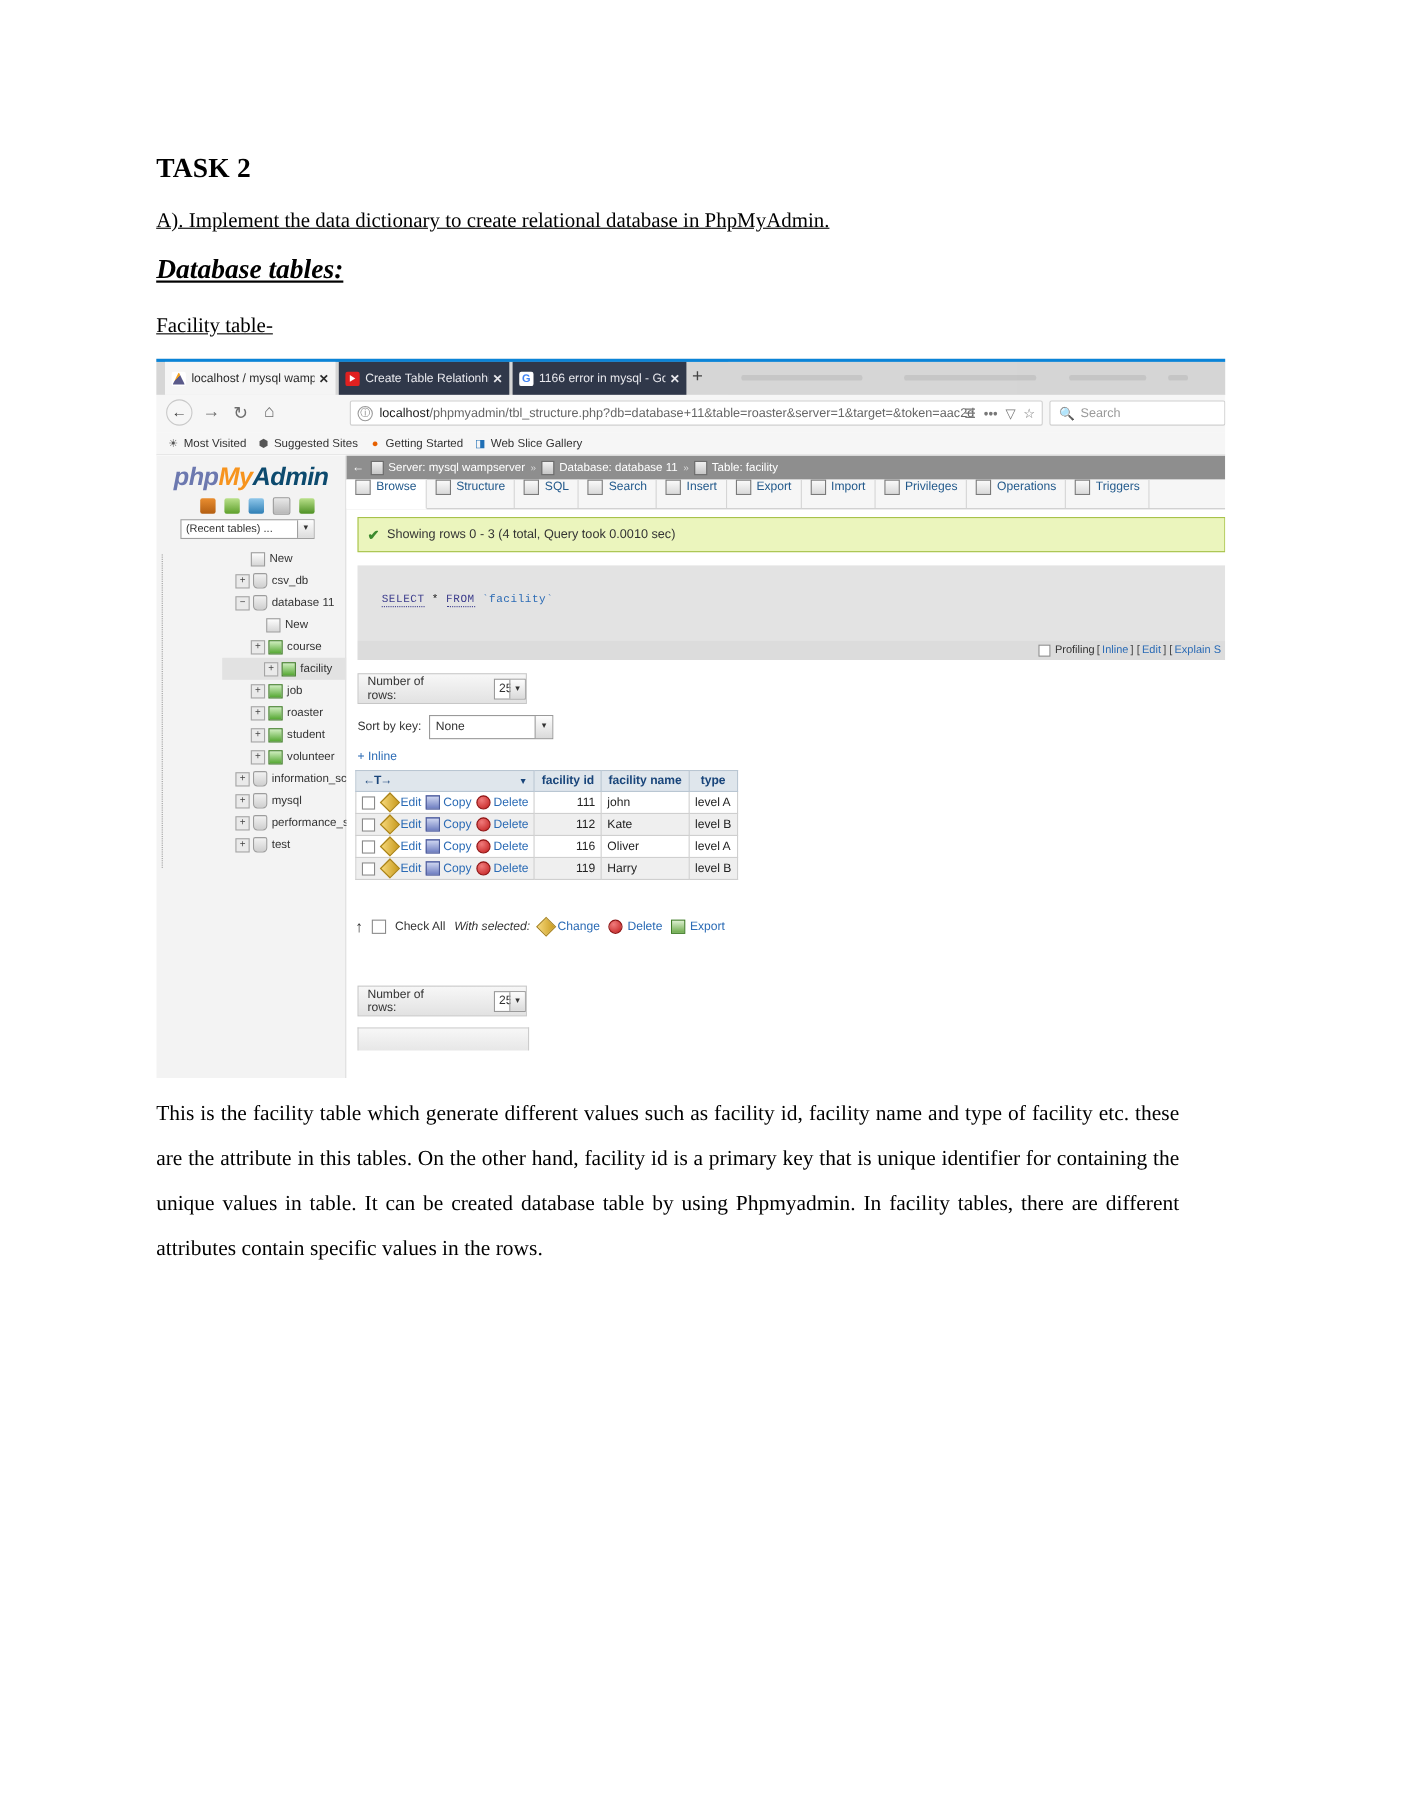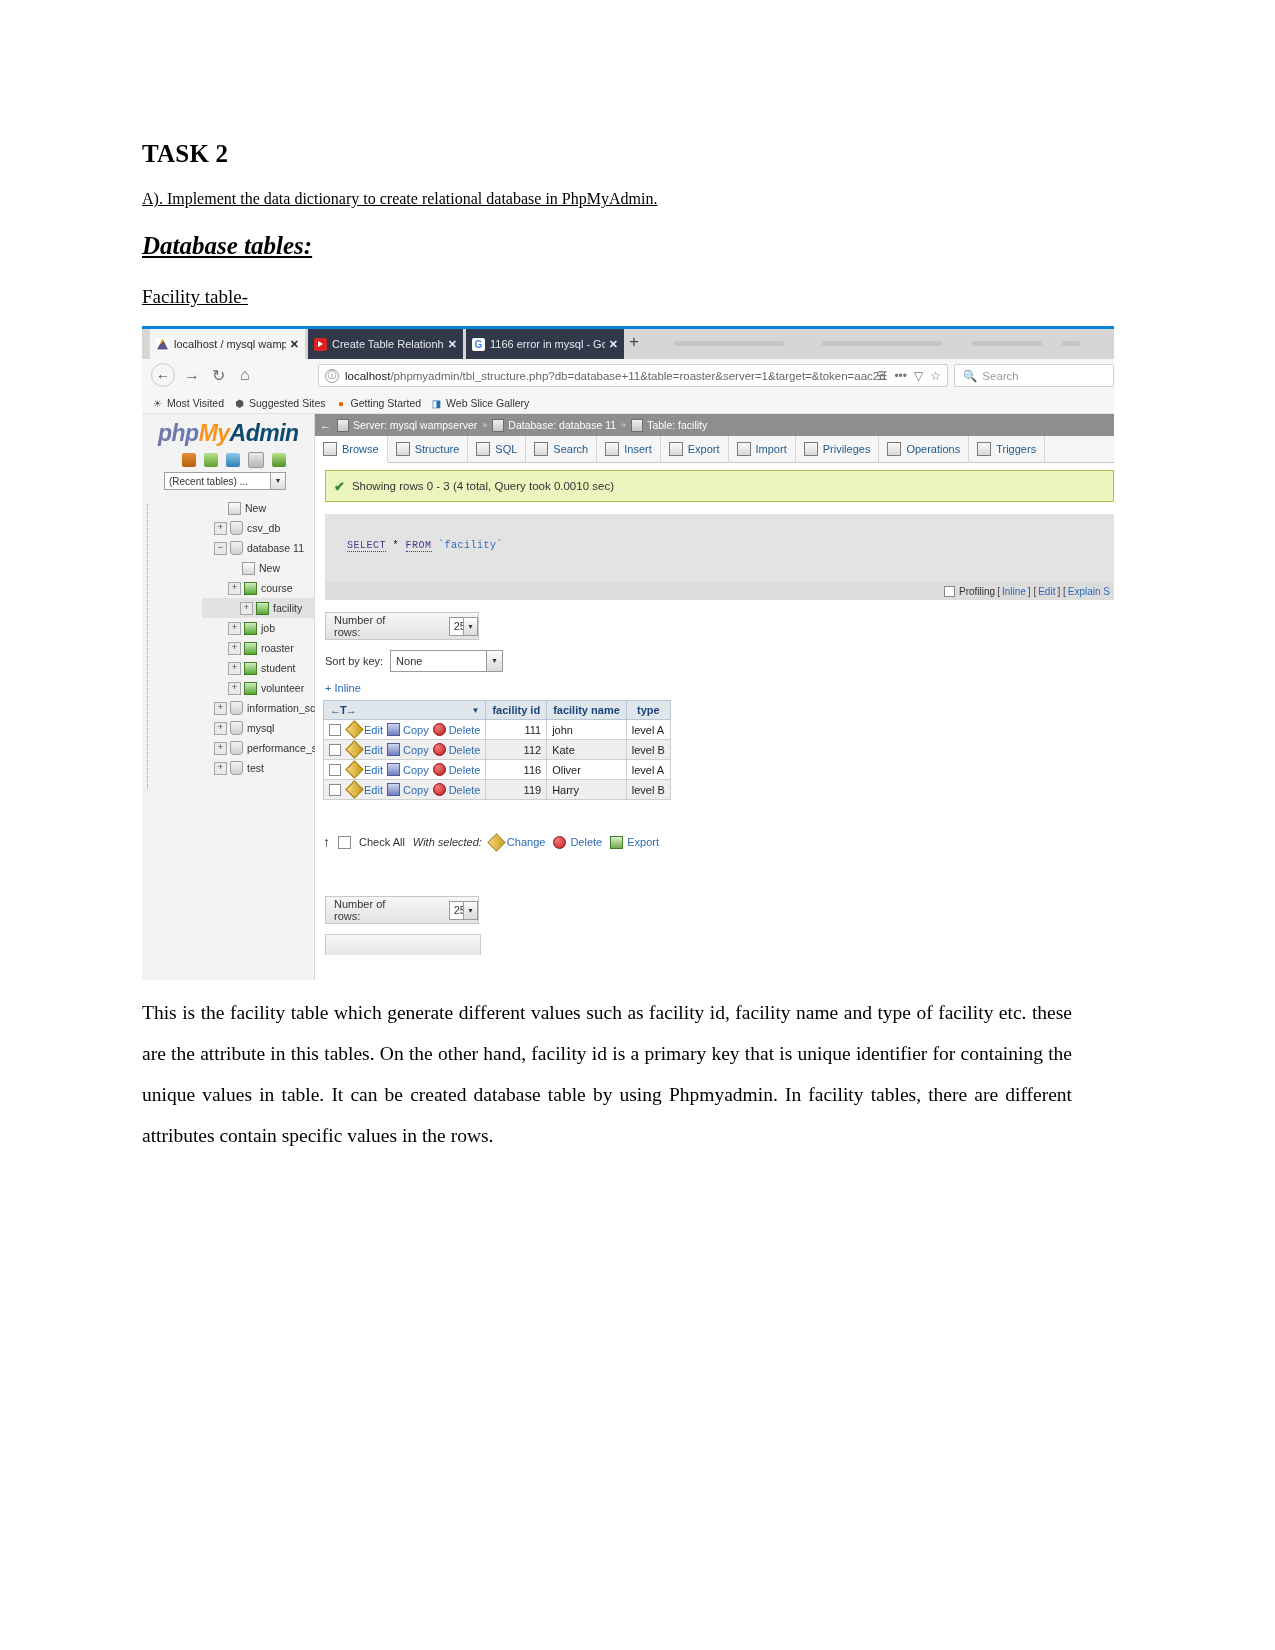--- a/index.html
+++ b/index.html
@@ -28,21 +28,21 @@
   .doc-title {
     position: absolute;
     left: 142px; top: 140px;
     font-size: 25px;
     font-weight: bold;
     letter-spacing: .2px;
   }
   .doc-sub-a {
     position: absolute;
     left: 142px; top: 190px;
-    font-size: 16px;
+    font-size: 19px;
     text-decoration: underline;
     white-space: nowrap;
   }
   .doc-sub-b {
     position: absolute;
     left: 142px; top: 232px;
     font-size: 25px;
     font-weight: bold;
     font-style: italic;
     text-decoration: underline;
@@ -305,21 +305,21 @@
   .crumb .sep { margin: 0 5px; color: #ddd; font-size: 9px; }
 
   .ptabs {
     position: absolute; left: 0; top: 22px;
     width: 799px; height: 26px;
     background: #f6f6f6;
     border-bottom: 1px solid #c7c7c7;
     display: flex; align-items: stretch;
   }
   .ptab {
-    display: flex; align-items: center;
+    display: flex; 
     font-size: 11px; color: #235a8c;
     padding: 0 8px;
     border-right: 1px solid #d5d5d5;
     white-space: nowrap;
   }
   .ptab.active { background: #fff; border-bottom: 1px solid #fff; margin-bottom: -1px; }
   .ptab .pt-ico {
     width: 12px; height: 12px; margin-right: 5px; flex: none;
     border: 1px solid #7a7a7a; background: linear-gradient(#fafafa,#d9d9d9);
   }

